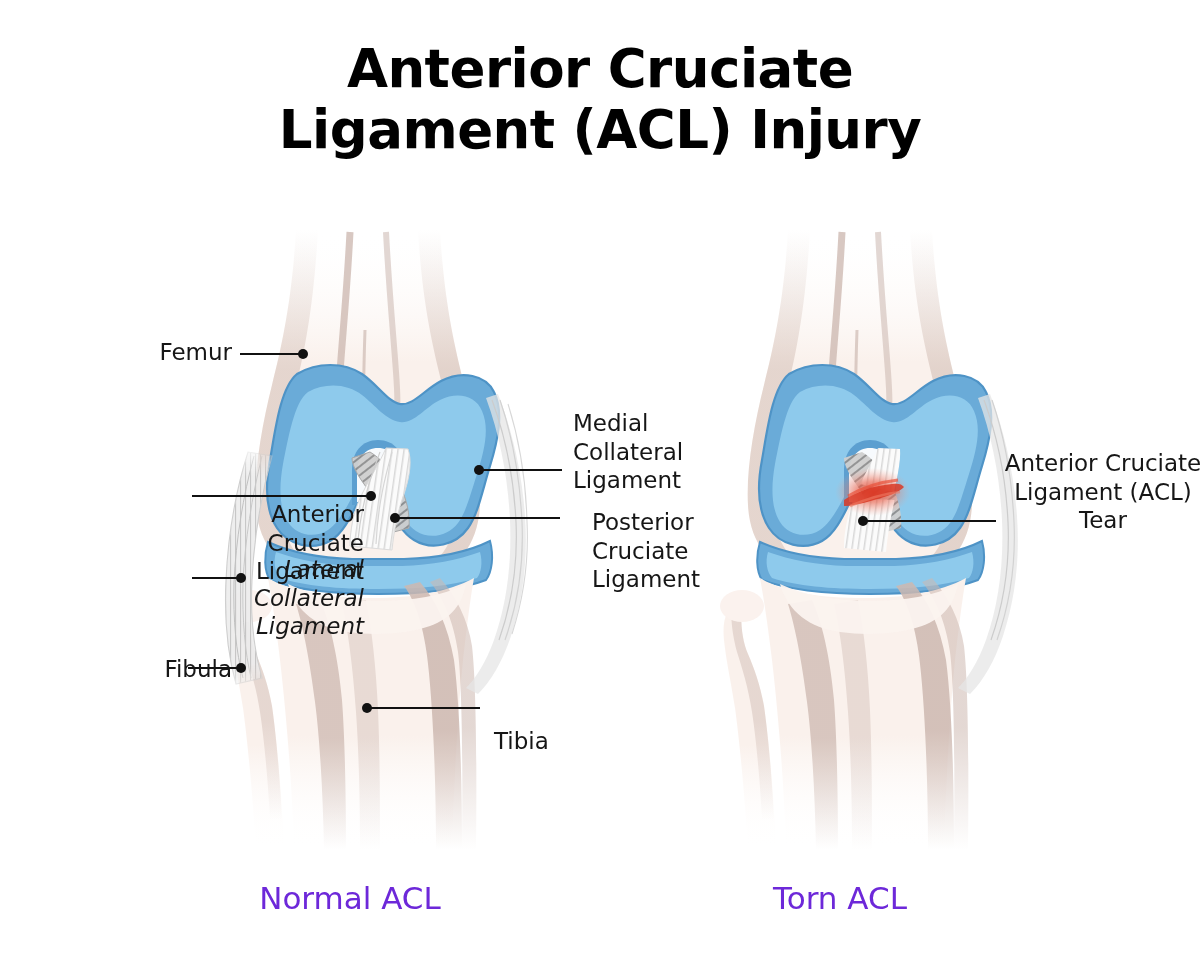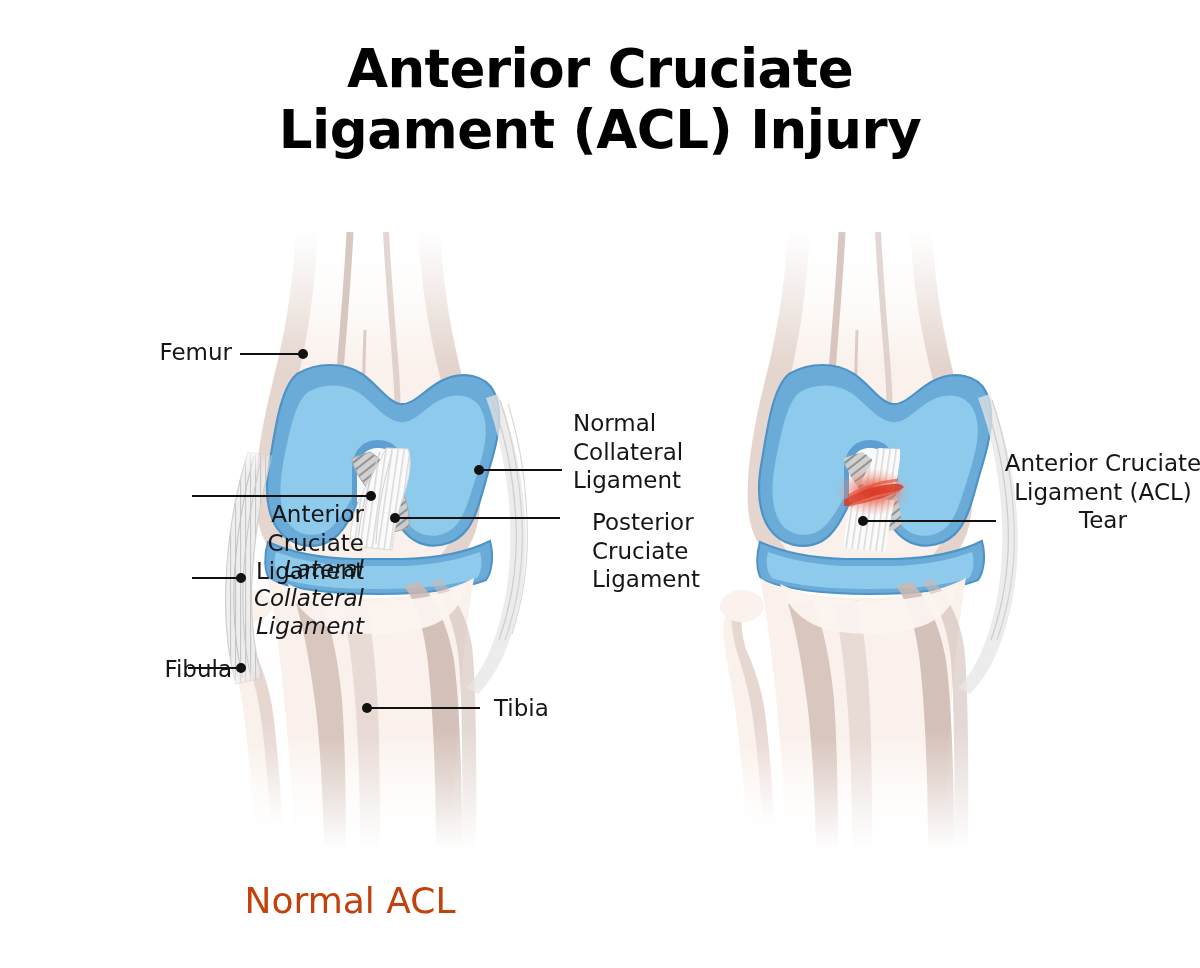--- a/index.html
+++ b/index.html
@@ -31,22 +31,22 @@
     font-weight: bold;
     font-size: 53px;
     line-height: 1.16;
     letter-spacing: -0.5px;
     color: #000000;
     white-space: pre-line;
   }
   
   .caption {
     position: absolute;
-    font-size: 36px;
-    color: #c2410c;
+    font-size: 31px;
+    color: #6d28d9;
     text-align: center;
     white-space: nowrap;
   }
   #caption-normal { left: 190px; top: 880px; width: 320px; }
   #caption-torn   { left: 680px; top: 880px; width: 320px; }
 
   
   .label {
     position: absolute;
     font-size: 23px;
@@ -55,21 +55,21 @@
     white-space: pre-line;
   }
   .label.right-align { text-align: right; }
   .label.left-align  { text-align: left; }
   .label.center-align{ text-align: center; }
 
   #lbl-femur      { right: 968px; top: 338px; width: 240px; }
   #lbl-acl-left   { right: 836px; top: 452px; width: 240px; margin-top: 48px; }
   #lbl-lcl        { right: 836px; top: 555px; width: 240px; font-style: italic; }
   #lbl-fibula     { right: 968px; top: 655px; width: 240px; }
-  #lbl-tibia      { left: 494px;  top: 694px; width: 240px; }
+  #lbl-tibia      { left: 494px;  top: 727px; width: 240px; }
   #lbl-mcl        { left: 573px;  top: 409px; width: 230px; }
   #lbl-pcl        { left: 592px;  top: 508px; width: 230px; }
   #lbl-acl-tear   { left: 1003px; top: 449px; width: 200px; }
 
   #art { position: absolute; left: 0; top: 0; width: 1200px; height: 968px; }
 </style>
 </head>
 <body>
 
 <div id="page">
@@ -541,28 +541,29 @@
 Ligament</div>
 
   <div class="label right-align" id="lbl-lcl">Lateral
 Collateral
 Ligament</div>
 
   <div class="label right-align" id="lbl-fibula">Fibula</div>
 
   <div class="label left-align" id="lbl-tibia">Tibia</div>
 
-  <div class="label left-align" id="lbl-mcl">Normal
+  <div class="label left-align" id="lbl-mcl">Medial
 Collateral
 Ligament</div>
 
   <div class="label left-align" id="lbl-pcl">Posterior
 Cruciate
 Ligament</div>
 
   <div class="label center-align" id="lbl-acl-tear">Anterior Cruciate
 Ligament (ACL)
 Tear</div>
 
   <div class="caption" id="caption-normal">Normal ACL</div>
 
+  <div class="caption" id="caption-torn">Torn ACL</div>
 
 </div>
 
 </body></html>

